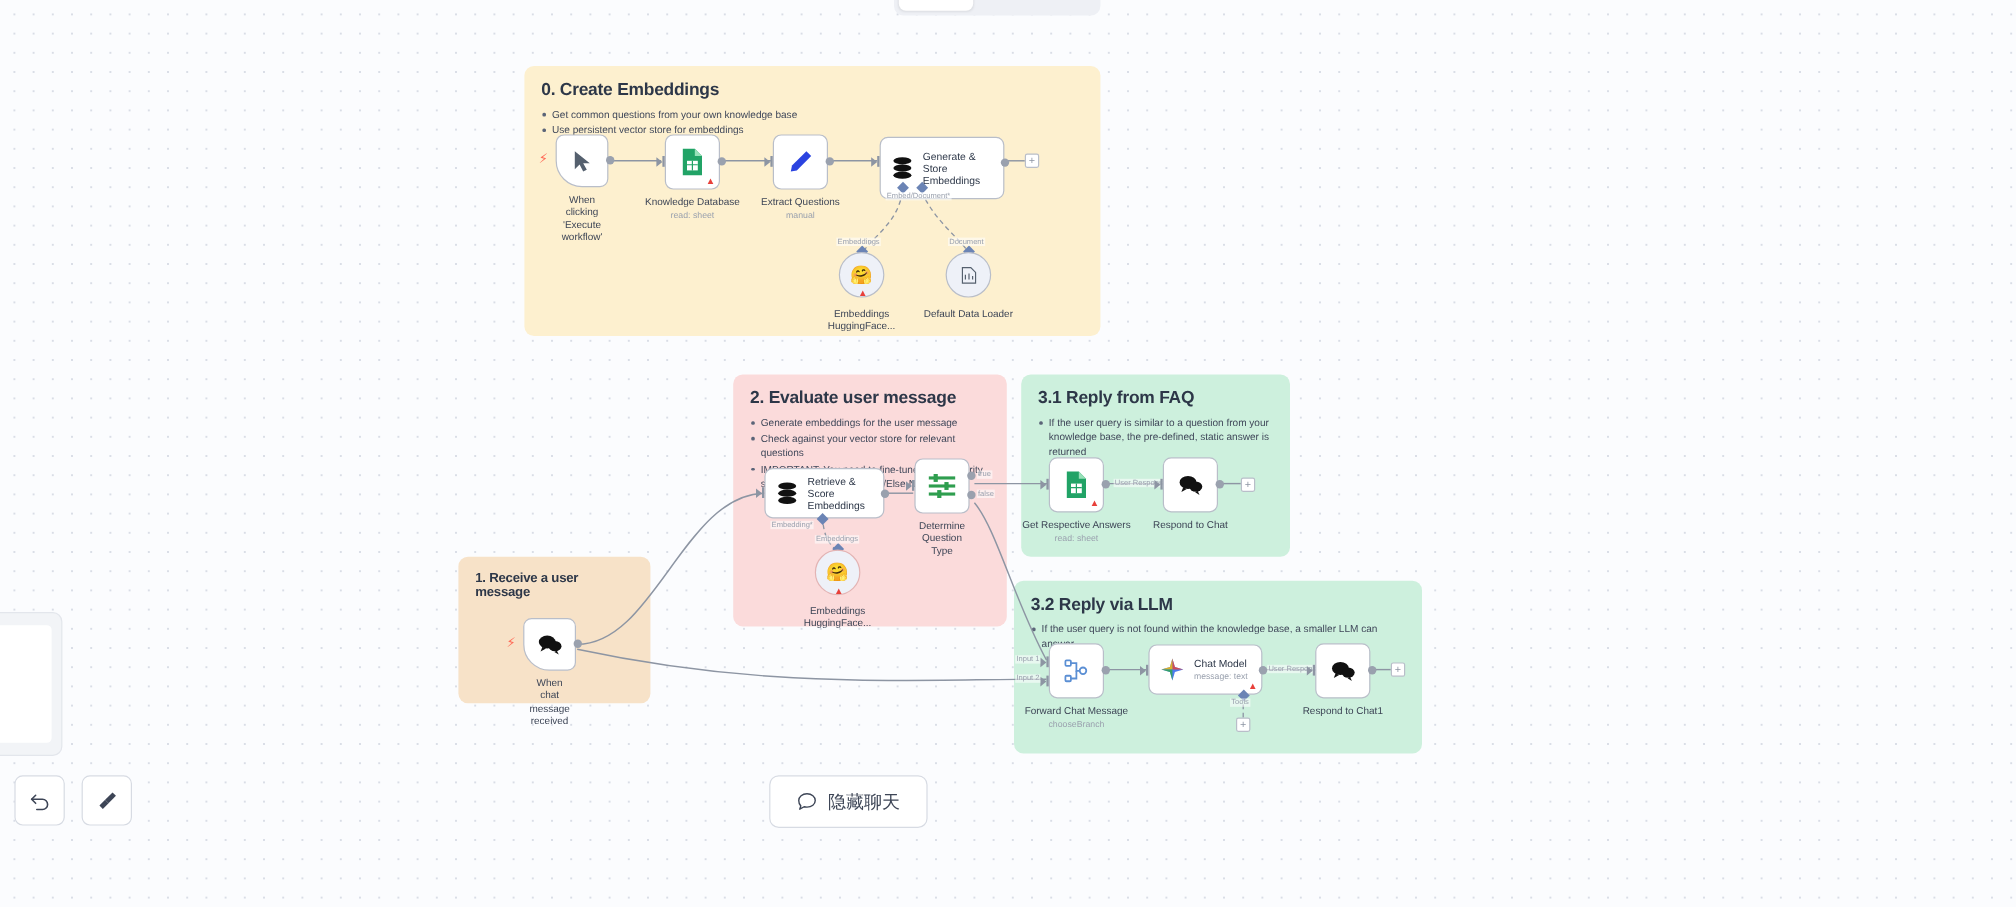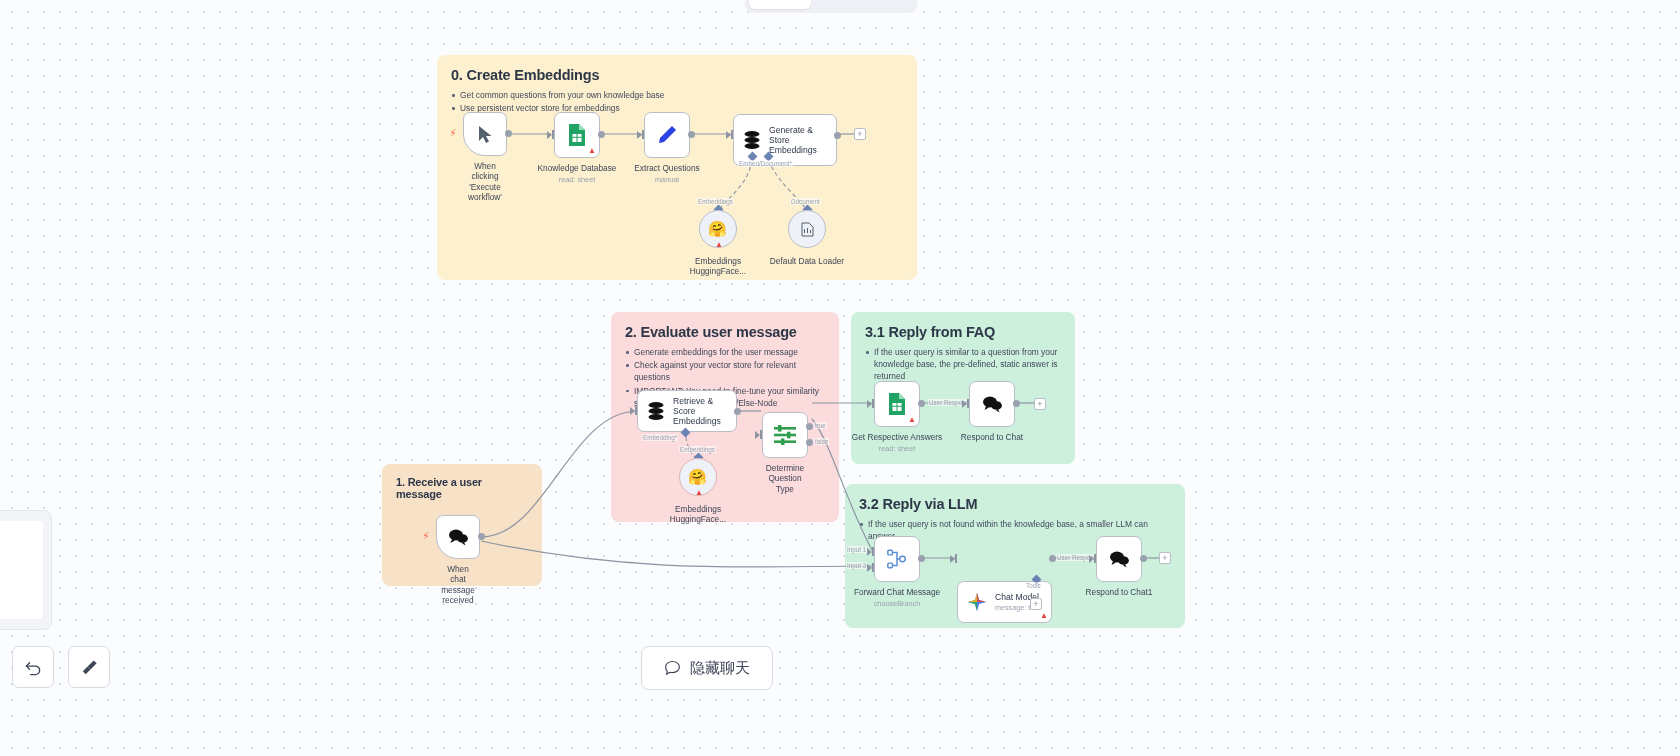--- a/index.html
+++ b/index.html
@@ -318,21 +318,21 @@
 <div class="node" style="left:679px; top:458px;">
   <div class="diamond" style="left:16px; top:-4px;"></div>
   <div class="elabel" style="left:0px; top:-12px;">Embeddings</div>
   <div class="rnode pinkring">
     <span style="font-size:15px;">🤗</span>
     <span class="warn" style="right:13px; bottom:-2px;">▲</span>
   </div>
   <div class="nlabel" style="max-width:58px; white-space:normal; margin-top:8px;">Embeddings HuggingFace...</div>
 </div>
 
-<div class="node" style="left:762px; top:412px;">
+<div class="node" style="left:762px; top:382px;">
   <div class="arrowin" style="left:-7px; top:19px;"></div>
   <div class="bar" style="left:-2px; top:18px;"></div>
   <div class="nbox sq">
     <svg width="24" height="22" viewBox="0 0 24 22">
       <rect x="1" y="3" width="22" height="2.6" fill="#2f9e4f"></rect>
       <rect x="1" y="9.7" width="22" height="2.6" fill="#2f9e4f"></rect>
       <rect x="1" y="16.4" width="22" height="2.6" fill="#2f9e4f"></rect>
       <rect x="5" y="1" width="3.5" height="6.6" fill="#2f9e4f"></rect>
       <rect x="14" y="7.7" width="3.5" height="6.6" fill="#2f9e4f"></rect>
       <rect x="8" y="14.4" width="3.5" height="6.6" fill="#2f9e4f"></rect>
@@ -397,21 +397,21 @@
     </svg>
   </div>
   <div class="dot" style="left:44px; top:19px;"></div>
   <div class="nlabel">Forward Chat Message</div>
   <div class="nlabel nsub" style="margin-top:17px;">chooseBranch</div>
 </div>
 
 <div class="node" style="left:957px; top:537px;">
   <div class="arrowin" style="left:-7px; top:18px;"></div>
   <div class="bar" style="left:-2px; top:17px;"></div>
-  <div class="nbox wide" style="width:95px; height:42px;margin-top:44px;">
+  <div class="nbox wide" style="width:95px; height:42px;">
     <svg width="20" height="20" viewBox="0 0 24 24">
       <path d="M12 1 L14.5 9.5 L23 12 L14.5 14.5 L12 23 L9.5 14.5 L1 12 L9.5 9.5 Z" fill="#4d7cf0"></path>
       <path d="M12 1 L14.5 9.5 L23 12 L12 12 Z" fill="#e8453c" opacity=".85"></path>
       <path d="M1 12 L9.5 9.5 L12 1 L12 12 Z" fill="#f6bb0a" opacity=".85"></path>
       <path d="M12 12 L12 23 L9.5 14.5 L1 12 Z" fill="#34a853" opacity=".85"></path>
     </svg>
     <span style="display:flex; flex-direction:column;">
       <span class="ntitle">Chat Model</span>
       <span class="nsubin">message: text</span>
     </span>

